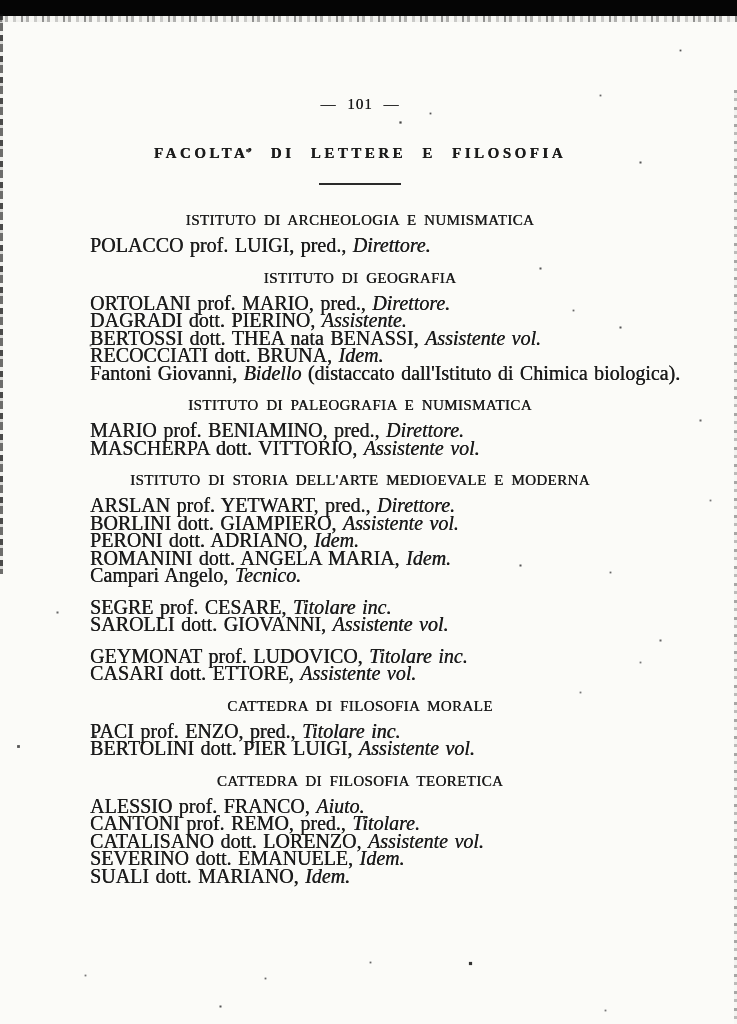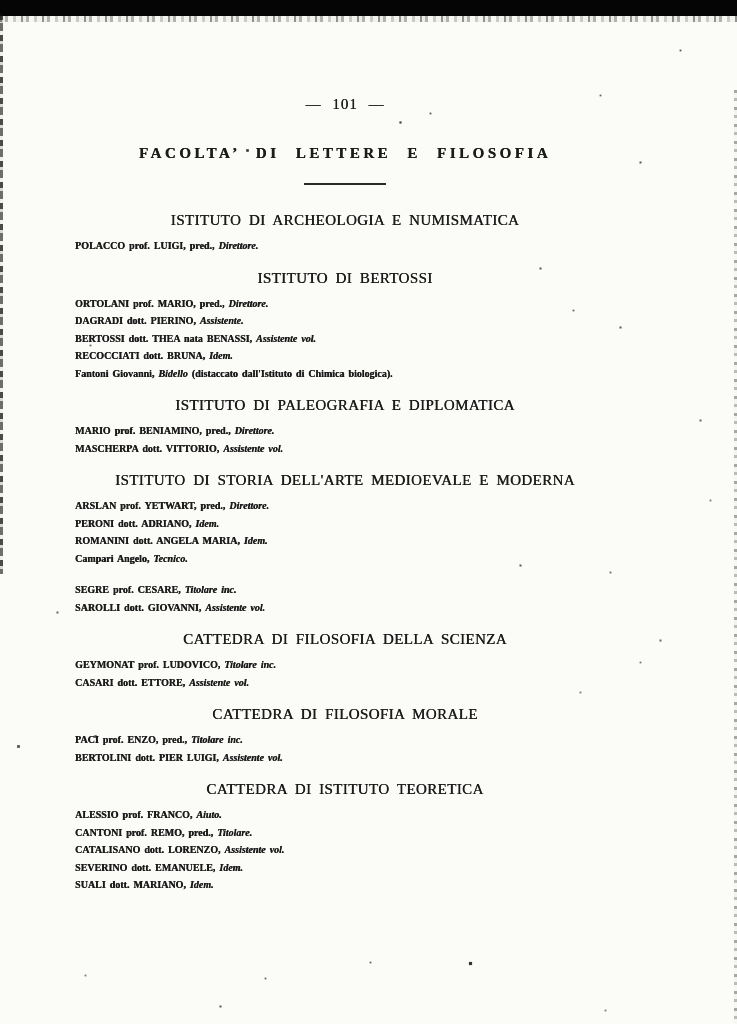--- a/index.html
+++ b/index.html
@@ -86,21 +86,21 @@
       370px 962px 0 0.4px #666,
       220px 1006px 0 0.5px #555,
        85px 975px 0 0.4px #777,
       265px 978px 0 0.4px #666,
       605px 1010px 0 0.4px #777;
   }
 
   
   .content {
     position: absolute;
-    left: 75px; top: 0;
+    left: 90px; top: 0;
     width: 540px;
     padding-top: 95px;
     text-shadow: 0.35px 0 0 currentColor;
   }
   .page-number {
     text-align: center;
     font-size: 15px;
     line-height: 18px;
     letter-spacing: 1px;
     word-spacing: 6px;
@@ -130,25 +130,24 @@
   .section-heading {
     text-align: center;
     font-size: 15px;
     line-height: 18px;
     letter-spacing: 0.4px;
     word-spacing: 3.5px;
     margin-bottom: 8px;
     white-space: nowrap;
   }
   .entry {
-    font-size: 10px;
+    font-size: 20px;
     line-height: 17.5px;
     word-spacing: 1.5px;
     white-space: nowrap;
-    font-weight: bold;
   }
   .entry-role {
     font-style: italic;
   }
 </style>
 </head>
 <body>
 
 <div class="top-bar"></div>
 <div class="top-noise"></div>
@@ -162,85 +161,85 @@
   <div class="title-rule"></div>
   <div id="sections">
   <div class="section">
     <div class="section-heading">ISTITUTO DI ARCHEOLOGIA E NUMISMATICA</div>
     <div class="section-entries">
   <div class="entry"><span class="entry-name">POLACCO prof. LUIGI, pred., </span><span class="entry-role">Direttore.</span><span class="entry-suffix"></span></div>
 </div>
   </div>
 
   <div class="section">
-    <div class="section-heading">ISTITUTO DI BERTOSSI</div>
+    <div class="section-heading">ISTITUTO DI GEOGRAFIA</div>
     <div class="section-entries">
   <div class="entry"><span class="entry-name">ORTOLANI prof. MARIO, pred., </span><span class="entry-role">Direttore.</span><span class="entry-suffix"></span></div>
 
   <div class="entry"><span class="entry-name">DAGRADI dott. PIERINO, </span><span class="entry-role">Assistente.</span><span class="entry-suffix"></span></div>
 
   <div class="entry"><span class="entry-name">BERTOSSI dott. THEA nata BENASSI, </span><span class="entry-role">Assistente vol.</span><span class="entry-suffix"></span></div>
 
   <div class="entry"><span class="entry-name">RECOCCIATI dott. BRUNA, </span><span class="entry-role">Idem.</span><span class="entry-suffix"></span></div>
 
   <div class="entry"><span class="entry-name">Fantoni Giovanni, </span><span class="entry-role">Bidello</span><span class="entry-suffix"> (distaccato dall'Istituto di Chimica biologica).</span></div>
 </div>
   </div>
 
   <div class="section">
-    <div class="section-heading">ISTITUTO DI PALEOGRAFIA E DIPLOMATICA</div>
+    <div class="section-heading">ISTITUTO DI PALEOGRAFIA E NUMISMATICA</div>
     <div class="section-entries">
   <div class="entry"><span class="entry-name">MARIO prof. BENIAMINO, pred., </span><span class="entry-role">Direttore.</span><span class="entry-suffix"></span></div>
 
   <div class="entry"><span class="entry-name">MASCHERPA dott. VITTORIO, </span><span class="entry-role">Assistente vol.</span><span class="entry-suffix"></span></div>
 </div>
   </div>
 
   <div class="section">
     <div class="section-heading">ISTITUTO DI STORIA DELL'ARTE MEDIOEVALE E MODERNA</div>
     <div class="section-entries">
   <div class="entry"><span class="entry-name">ARSLAN prof. YETWART, pred., </span><span class="entry-role">Direttore.</span><span class="entry-suffix"></span></div>
 
+  <div class="entry"><span class="entry-name">BORLINI dott. GIAMPIERO, </span><span class="entry-role">Assistente vol.</span><span class="entry-suffix"></span></div>
 
   <div class="entry"><span class="entry-name">PERONI dott. ADRIANO, </span><span class="entry-role">Idem.</span><span class="entry-suffix"></span></div>
 
   <div class="entry"><span class="entry-name">ROMANINI dott. ANGELA MARIA, </span><span class="entry-role">Idem.</span><span class="entry-suffix"></span></div>
 
   <div class="entry"><span class="entry-name">Campari Angelo, </span><span class="entry-role">Tecnico.</span><span class="entry-suffix"></span></div>
 </div>
   </div>
 
   <div class="section">
     <div class="section-entries">
   <div class="entry"><span class="entry-name">SEGRE prof. CESARE, </span><span class="entry-role">Titolare inc.</span><span class="entry-suffix"></span></div>
 
   <div class="entry"><span class="entry-name">SAROLLI dott. GIOVANNI, </span><span class="entry-role">Assistente vol.</span><span class="entry-suffix"></span></div>
 </div>
   </div>
 
   <div class="section">
-    <div class="section-heading">CATTEDRA DI FILOSOFIA DELLA SCIENZA</div>
     <div class="section-entries">
   <div class="entry"><span class="entry-name">GEYMONAT prof. LUDOVICO, </span><span class="entry-role">Titolare inc.</span><span class="entry-suffix"></span></div>
 
   <div class="entry"><span class="entry-name">CASARI dott. ETTORE, </span><span class="entry-role">Assistente vol.</span><span class="entry-suffix"></span></div>
 </div>
   </div>
 
   <div class="section">
     <div class="section-heading">CATTEDRA DI FILOSOFIA MORALE</div>
     <div class="section-entries">
   <div class="entry"><span class="entry-name">PACI prof. ENZO, pred., </span><span class="entry-role">Titolare inc.</span><span class="entry-suffix"></span></div>
 
   <div class="entry"><span class="entry-name">BERTOLINI dott. PIER LUIGI, </span><span class="entry-role">Assistente vol.</span><span class="entry-suffix"></span></div>
 </div>
   </div>
 
   <div class="section">
-    <div class="section-heading">CATTEDRA DI ISTITUTO TEORETICA</div>
+    <div class="section-heading">CATTEDRA DI FILOSOFIA TEORETICA</div>
     <div class="section-entries">
   <div class="entry"><span class="entry-name">ALESSIO prof. FRANCO, </span><span class="entry-role">Aiuto.</span><span class="entry-suffix"></span></div>
 
   <div class="entry"><span class="entry-name">CANTONI prof. REMO, pred., </span><span class="entry-role">Titolare.</span><span class="entry-suffix"></span></div>
 
   <div class="entry"><span class="entry-name">CATALISANO dott. LORENZO, </span><span class="entry-role">Assistente vol.</span><span class="entry-suffix"></span></div>
 
   <div class="entry"><span class="entry-name">SEVERINO dott. EMANUELE, </span><span class="entry-role">Idem.</span><span class="entry-suffix"></span></div>
 
   <div class="entry"><span class="entry-name">SUALI dott. MARIANO, </span><span class="entry-role">Idem.</span><span class="entry-suffix"></span></div>

